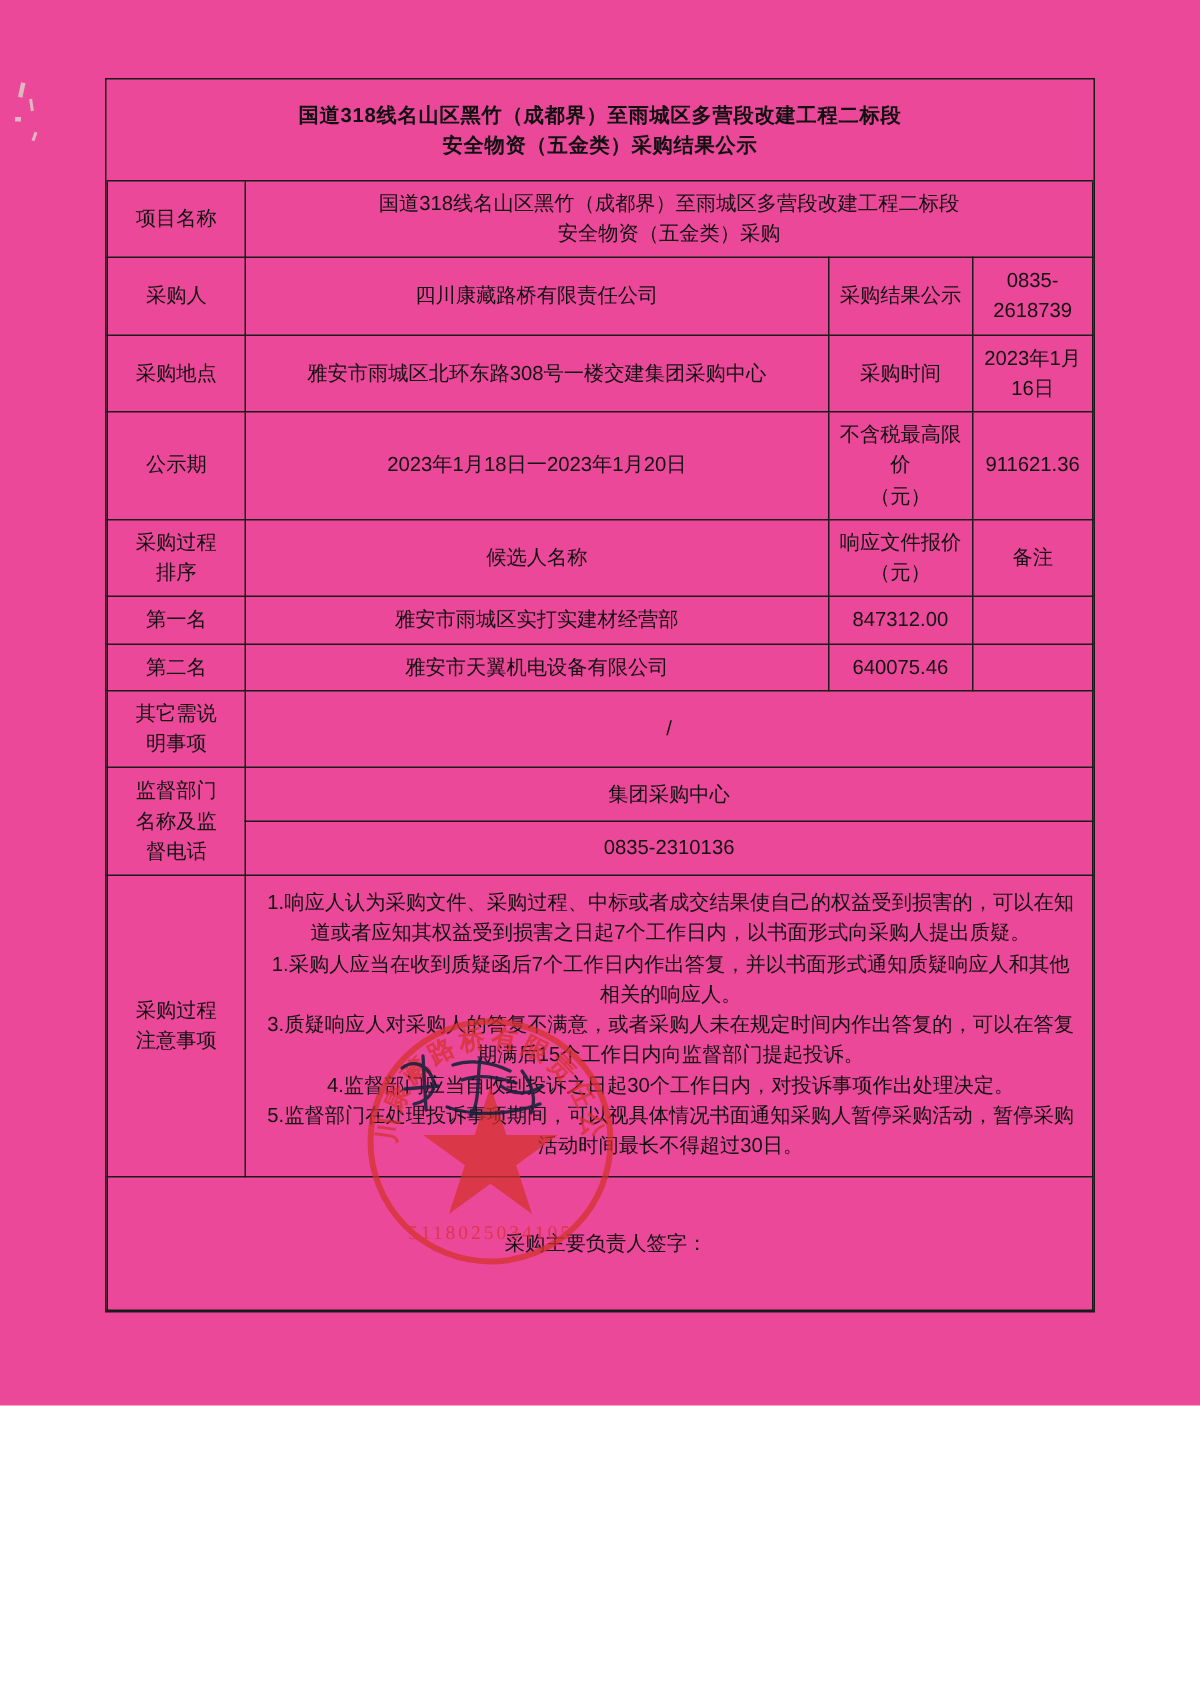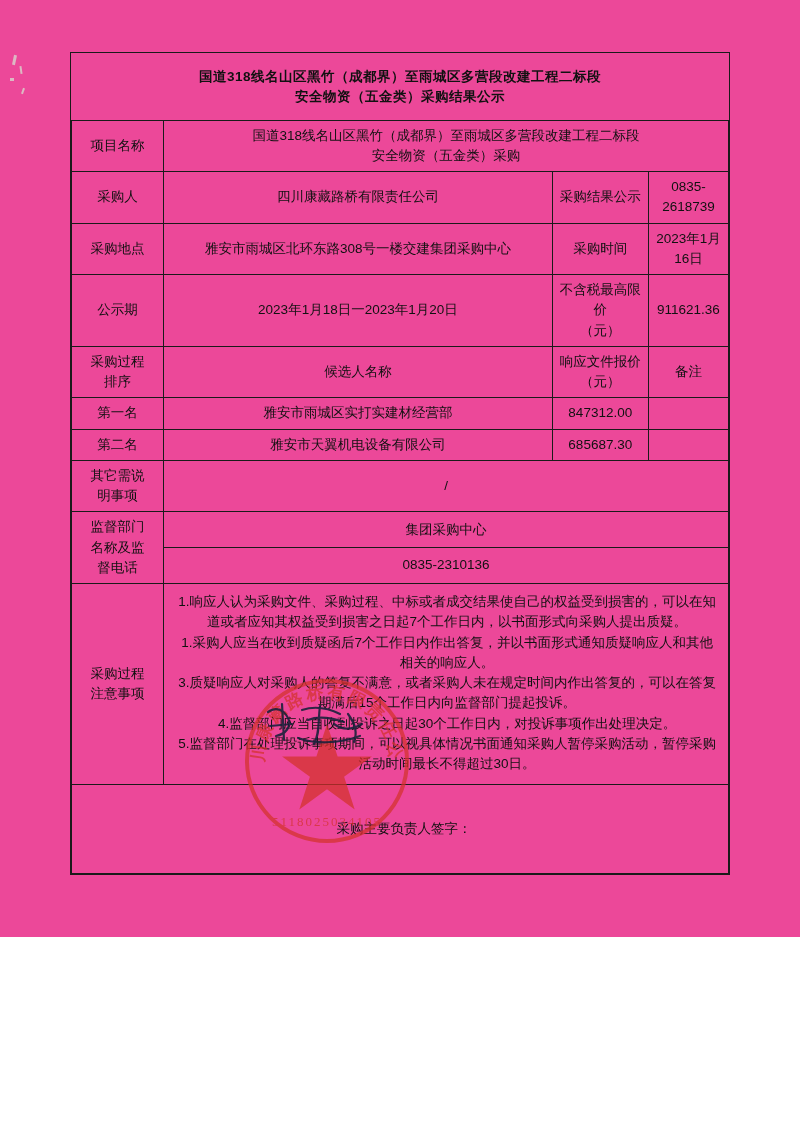--- a/index.html
+++ b/index.html
@@ -199,21 +199,21 @@
       <tr>
         <td class="label">第一名</td>
         <td colspan="2">雅安市雨城区实打实建材经营部</td>
         <td class="num">847312.00</td>
         <td></td>
       </tr>
 
       <tr>
         <td class="label">第二名</td>
         <td colspan="2">雅安市天翼机电设备有限公司</td>
-        <td class="num">685687.30</td>
+        <td class="num">640075.46</td>
         <td></td>
       </tr>
 
       <tr>
         <td class="label">
           <div>其它需说</div>
           <div>明事项</div>
         </td>
         <td colspan="4" class="slash">/</td>
       </tr>

